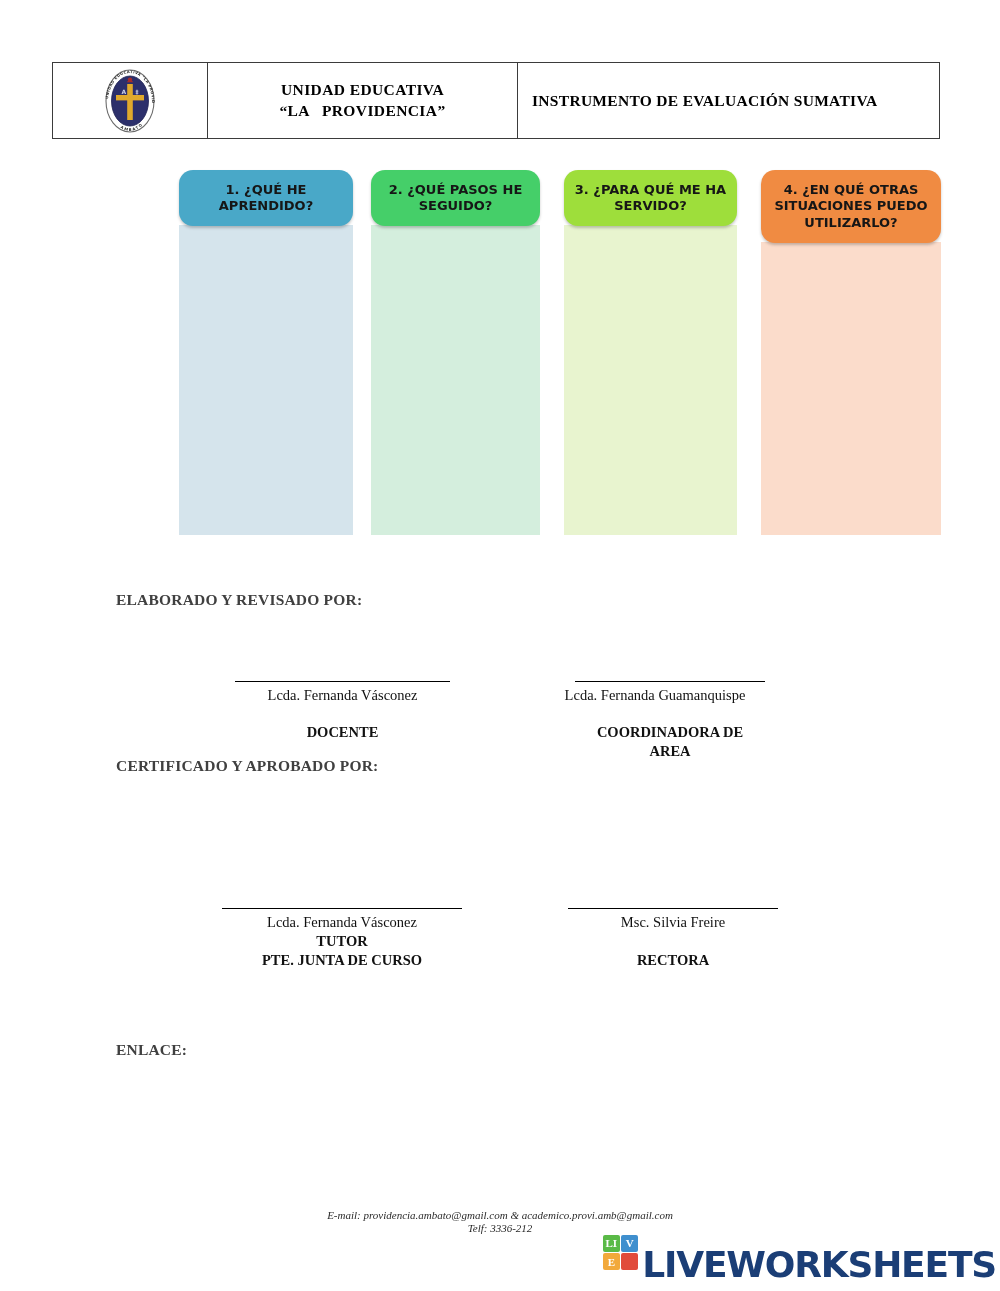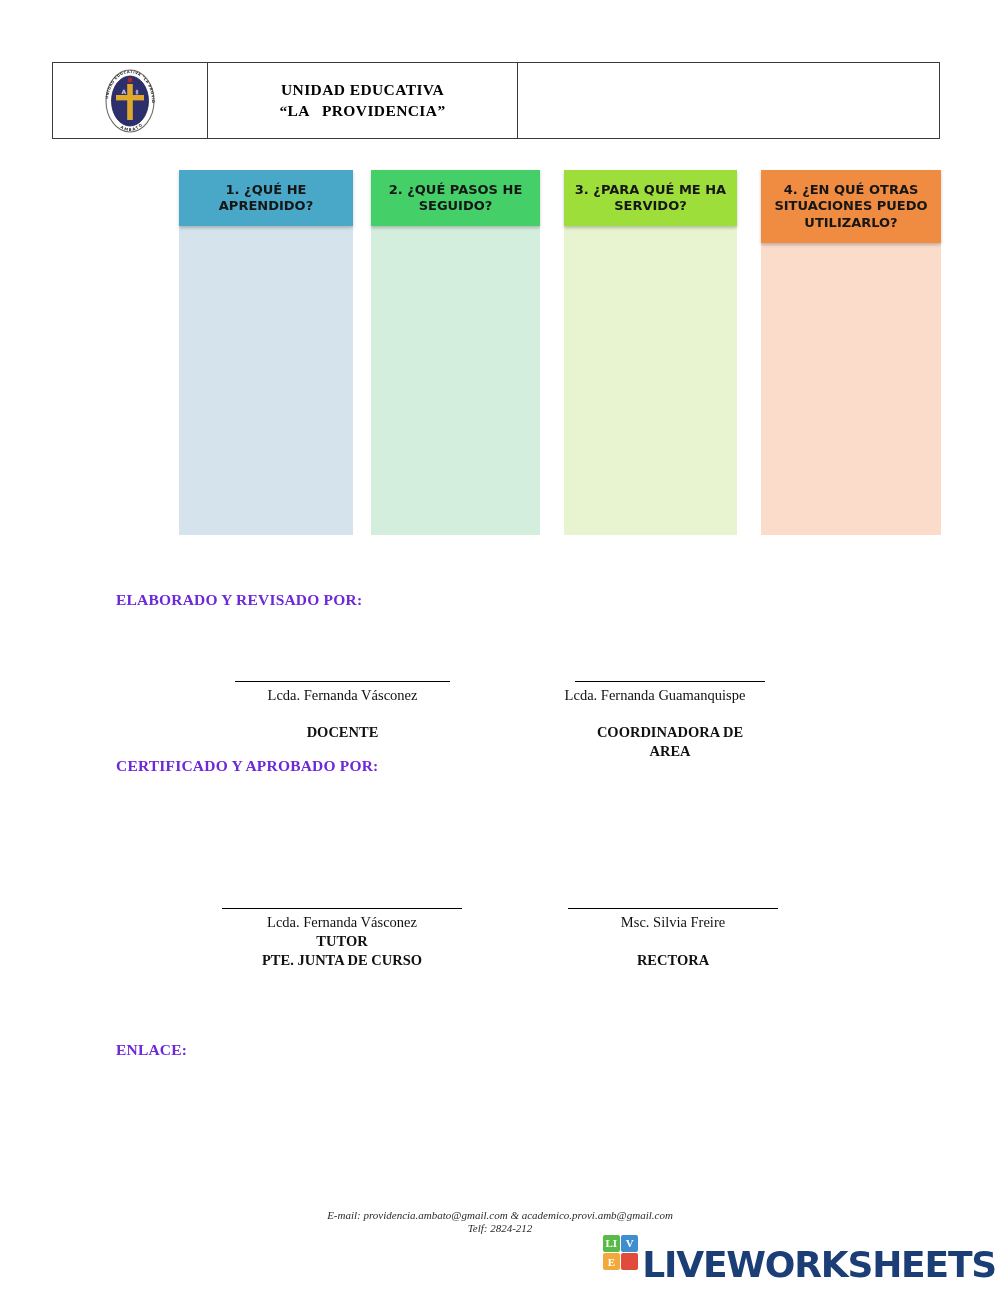--- a/index.html
+++ b/index.html
@@ -92,38 +92,38 @@
     box-sizing: border-box;
     display: flex;
     align-items: center;
     justify-content: center;
     text-align: center;
     font-family: "DejaVu Sans", sans-serif;
     font-weight: bold;
     font-size: 13px;
     line-height: 1.25;
     color: #161616;
-    border-radius: 0;
+    border-radius: 14px;
     box-shadow: 0 2px 3px rgba(0,0,0,0.22);
     padding: 4px 6px;
   }
   .col-body {
     position: absolute;
     left: 0;
     width: 100%;
     box-sizing: border-box;
   }
 
   
   .sec-label {
     position: absolute;
     font-family: "Liberation Serif", serif;
     font-weight: bold;
     font-size: 15.5px;
-    color: #6d28d9;
+    color: #404040;
     letter-spacing: 0.2px;
   }
   .sig-line {
     position: absolute;
     border-top: 1.4px solid #000;
     height: 0;
   }
   .sig-text {
     position: absolute;
     text-align: center;
@@ -210,20 +210,23 @@
         </text>
       </svg>
     </div>
   </div>
 
   <div class="header-name-cell">
     <div class="school-line">UNIDAD EDUCATIVA</div>
     <div class="school-line">“LA   PROVIDENCIA”</div>
   </div>
 
+  <div class="header-title-cell">
+    <span class="header-title-text">INSTRUMENTO DE EVALUACIÓN SUMATIVA</span>
+  </div>
 </div>
 
 <div class="columns">
 
   <div class="col" style="left:179px; top:170px; width:174px; height:365px;">
     <div class="col-body" style="top:55px; height:310px; background:#d5e4ec;"></div>
     <div class="col-head" style="height:56px; background:#49a8c8;">
       <span>1. ¿QUÉ HE APRENDIDO?</span>
     </div>
   </div>
@@ -268,21 +271,21 @@
 PTE. JUNTA DE CURSO</div>
 
 <div class="sig-line" style="left:568px; top:908px; width:210px;"></div>
 <div class="sig-text" style="left:568px; top:913px; width:210px;">Msc. Silvia Freire</div>
 <div class="sig-text bold" style="left:568px; top:951px; width:210px;">RECTORA</div>
 
 <div class="sec-label" style="left:116px; top:1041px;">ENLACE:</div>
 <div class="sig-text" style="left:200px; top:1041px; width:600px; text-align:left;"></div>
 
 <div class="footer-text" style="left:0; top:1208px;">E-mail: providencia.ambato@gmail.com &amp; academico.provi.amb@gmail.com</div>
-<div class="footer-text" style="left:0; top:1221px;">Telf: 2824-212</div>
+<div class="footer-text" style="left:0; top:1221px;">Telf: 3336-212</div>
 
 <div class="lws-logo">
   <div class="lws-grid">
     <div class="lws-cell" style="background:#5aba47;">LI</div>
     <div class="lws-cell" style="background:#3f8fce;">V</div>
     <div class="lws-cell" style="background:#f2a93b;">E</div>
     <div class="lws-cell" style="background:#e14b3b;"></div>
   </div>
   <span class="lws-word">LIVEWORKSHEETS</span>
 </div>

